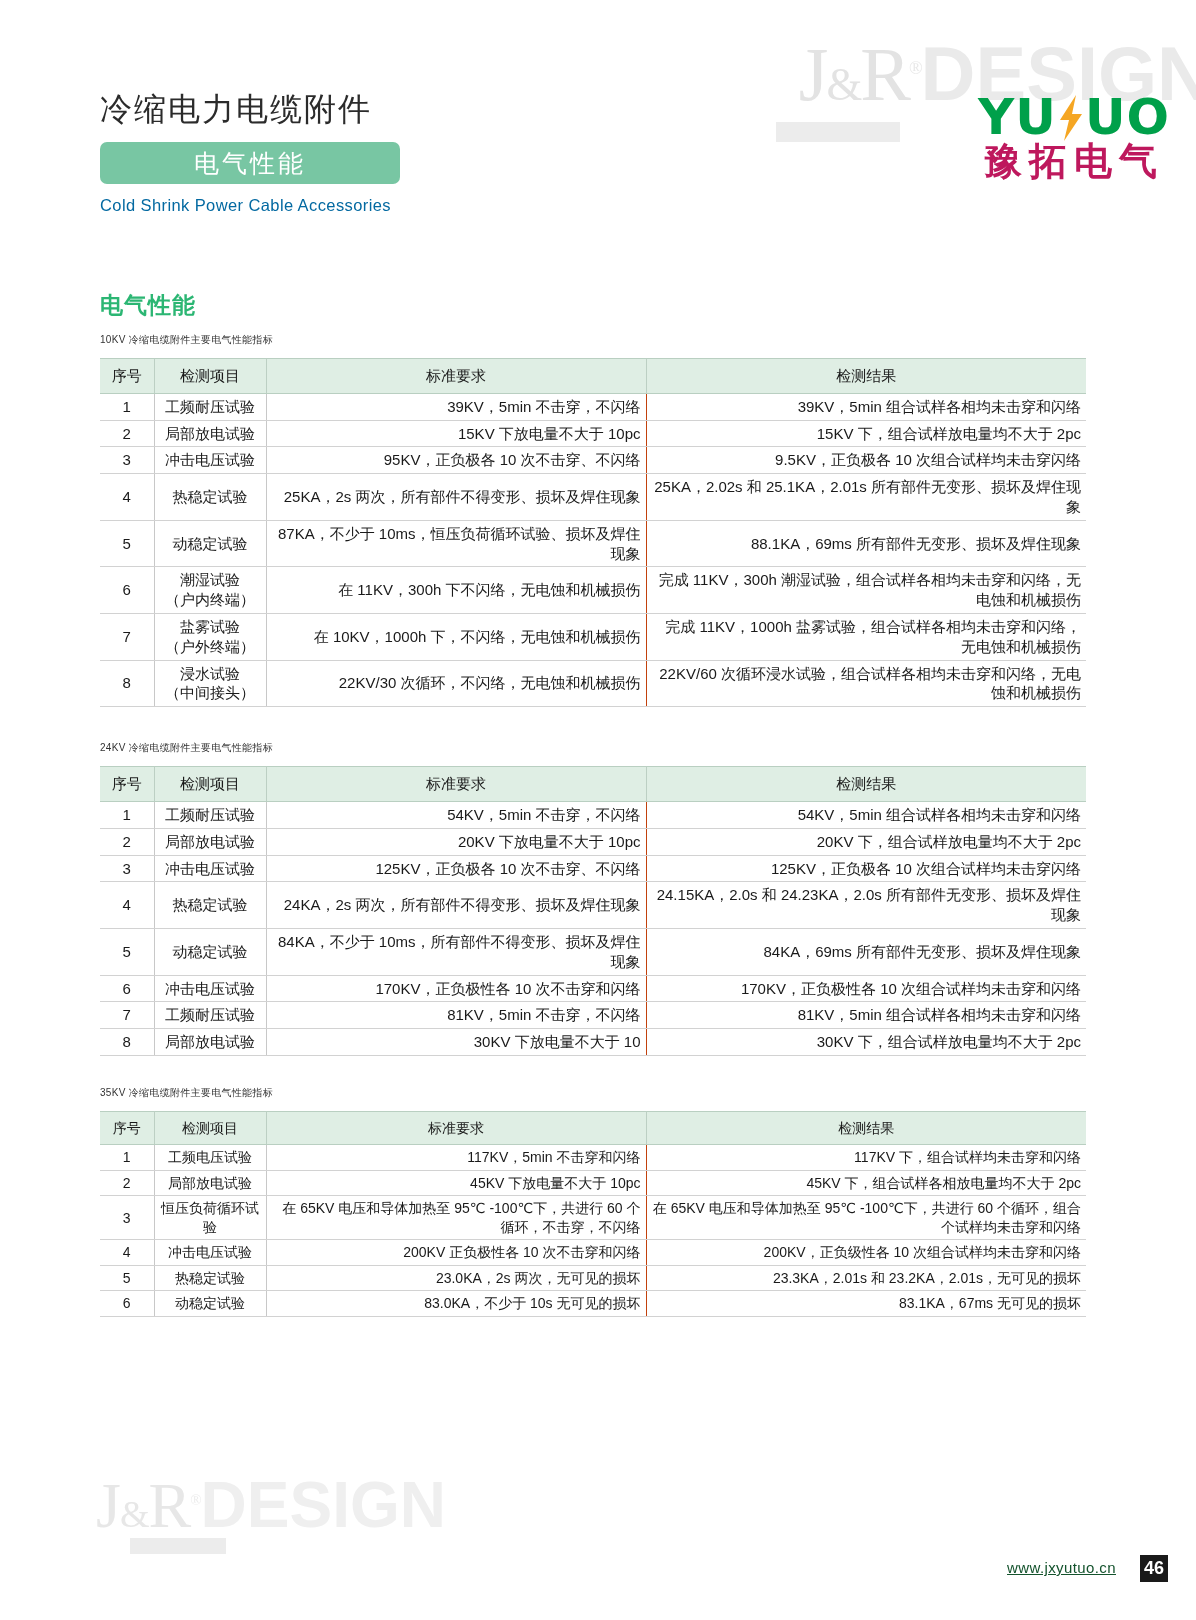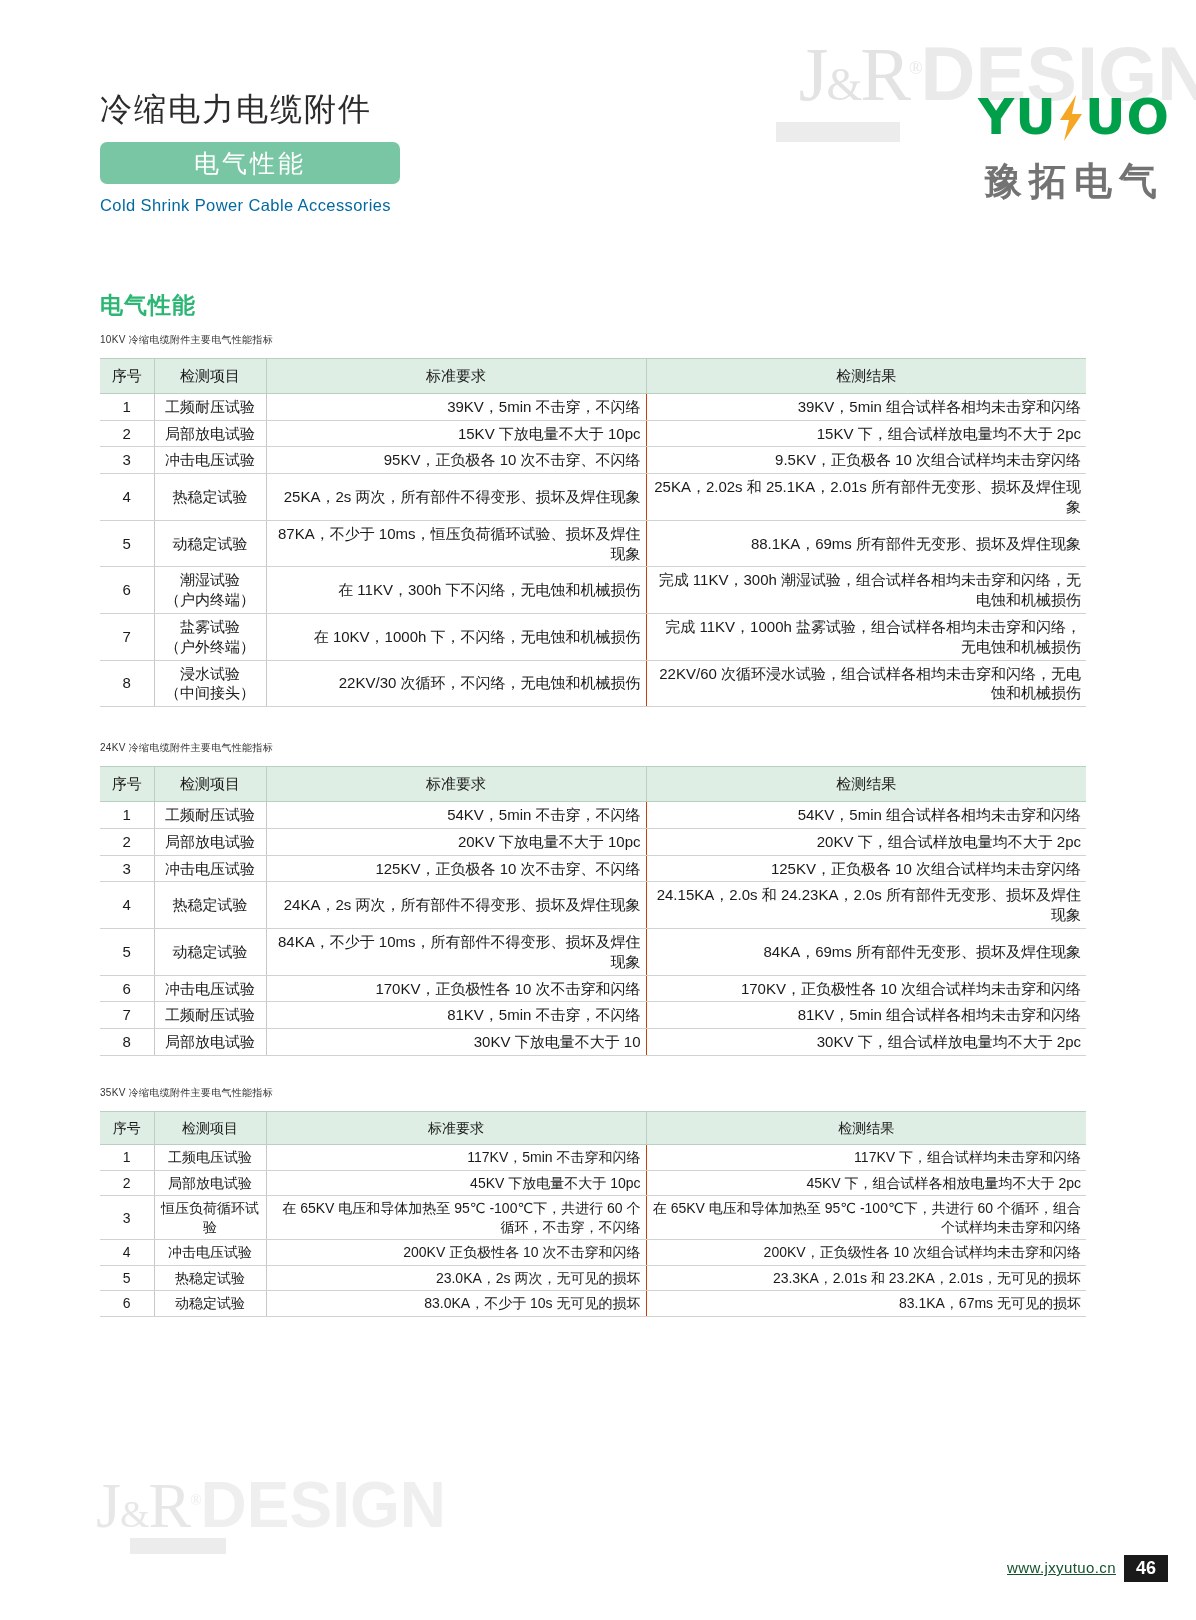--- a/index.html
+++ b/index.html
@@ -66,22 +66,22 @@
     display: inline-block;
     width: 26px; height: 44px;
     position: relative;
     margin: 0 1px;
   }
   .yutuo-cn {
     font-family: "DejaVu Sans", "Liberation Sans", sans-serif;
     font-weight: 700;
     font-size: 38px;
     letter-spacing: 7px;
-    color: #737373;
-    margin-top: 20px;
+    color: #be185d;
+    margin-top: 0;
     line-height: 1;
   }
 
   
   .page-title {
     position: absolute;
     left: 100px; top: 88px;
     font-size: 32px;
     font-weight: 400;
     letter-spacing: 2px;
@@ -189,21 +189,21 @@
     position: absolute;
     right: 80px; bottom: 44px;
     font-size: 15px;
     color: #14532d;
     letter-spacing: 0.4px;
     text-decoration: underline;
   }
   .page-num {
     position: absolute;
     right: 28px; bottom: 38px;
-    width: 44px; height: 27px;
+    width: 28px; height: 27px;
     background: #1a1a1a;
     color: #ffffff;
     font-size: 18px;
     font-weight: 700;
     display: flex; align-items: center; justify-content: center;
   }
 </style>
 </head>
 <body>
 

